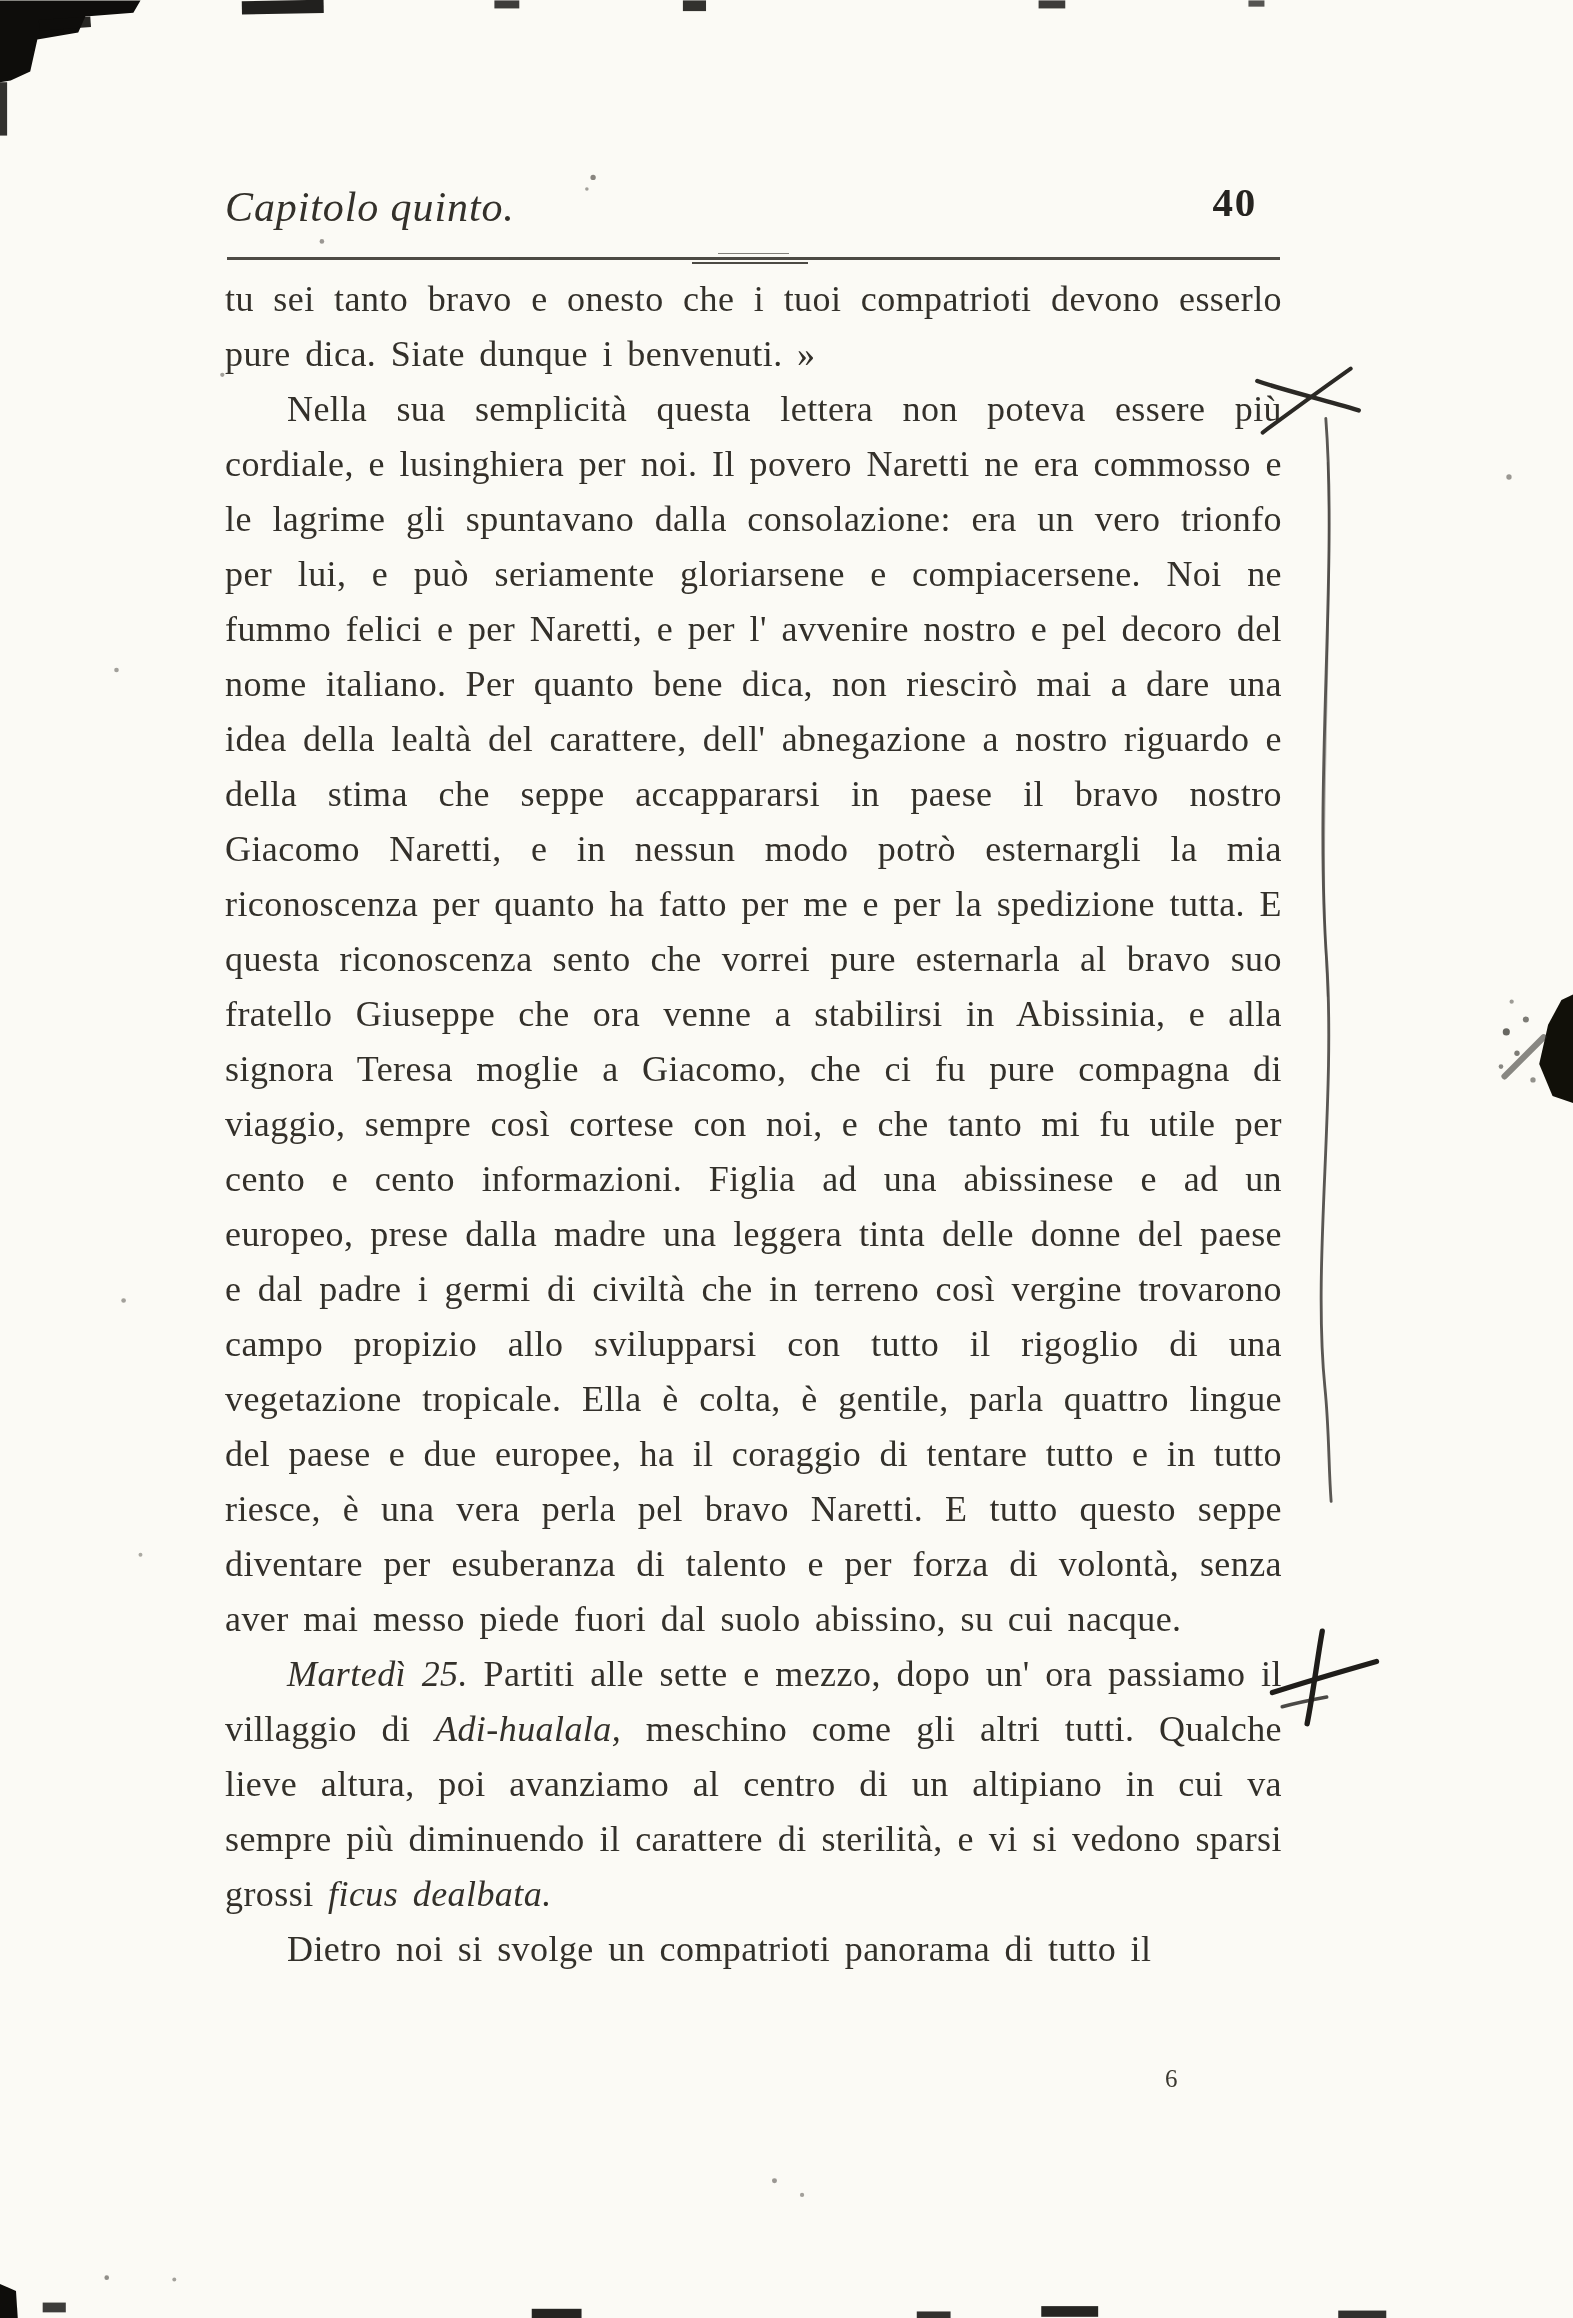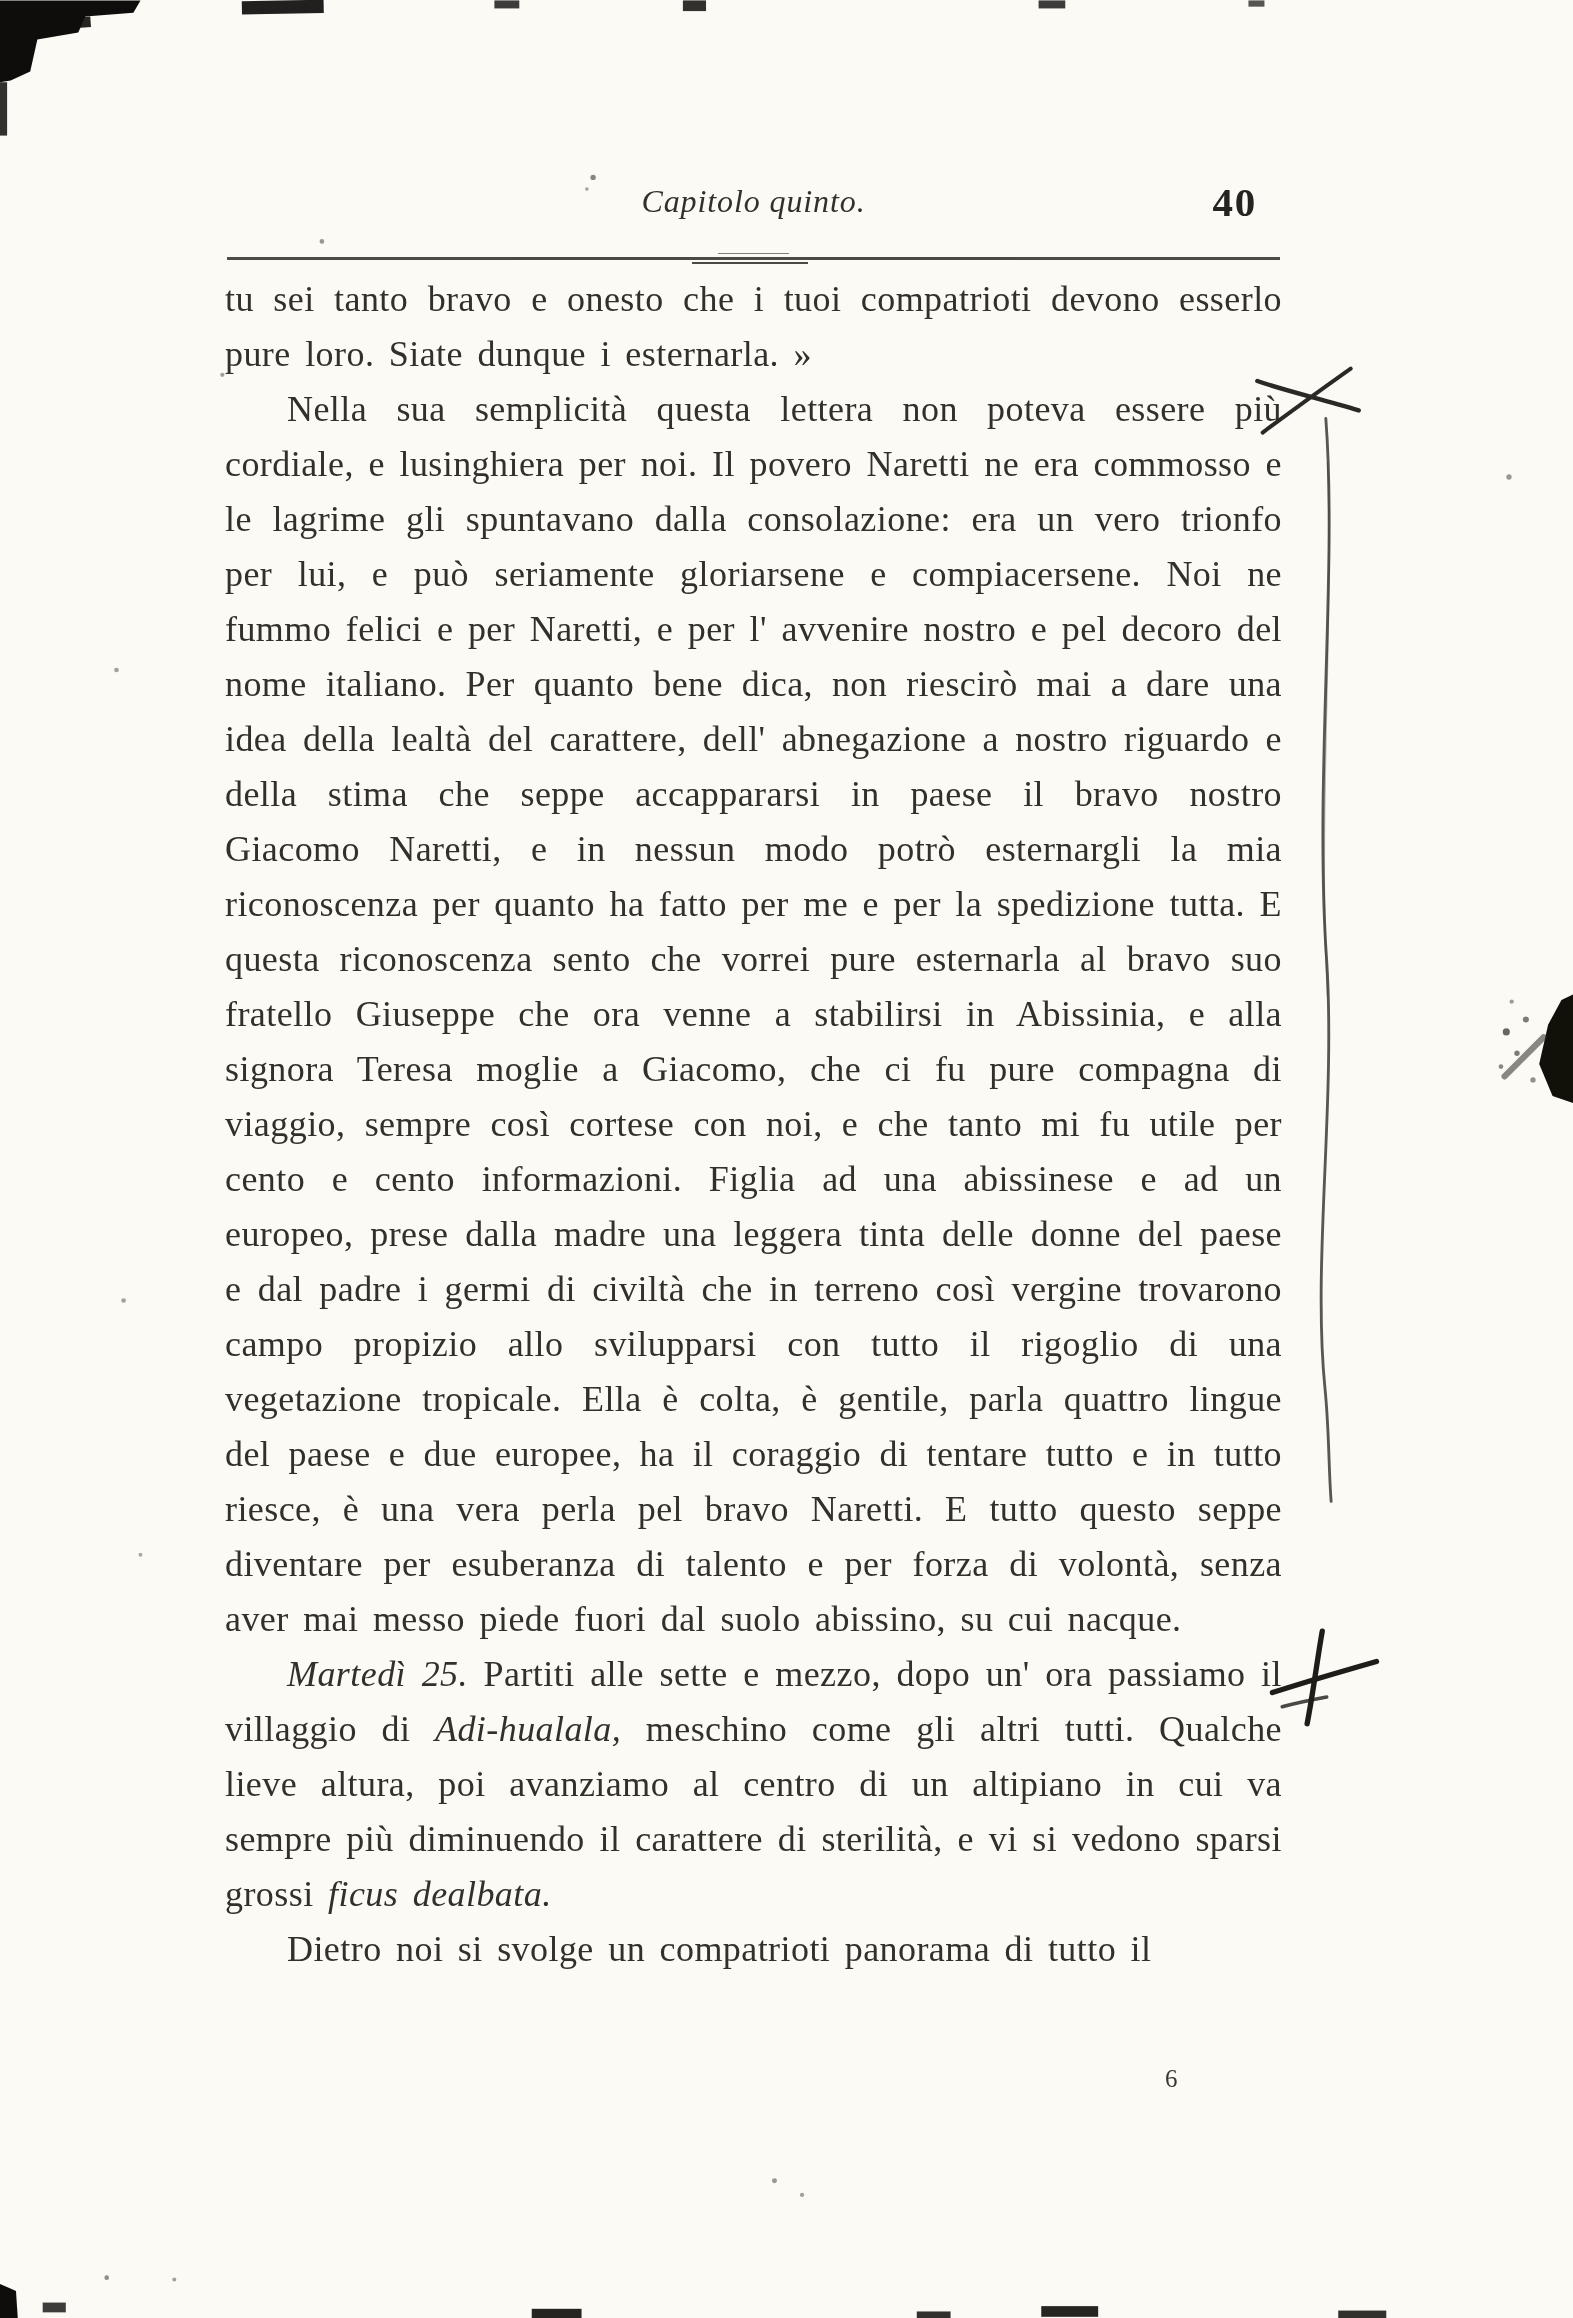--- a/index.html
+++ b/index.html
@@ -10,22 +10,22 @@
   }
   .page {
     position:relative;
     width:1573px; height:2319px;
     background:var(--paper, #fbfaf5);
     color:var(--ink, #33302a);
     overflow:hidden;
   }
   .header { position:absolute; left:225px; top:183px; width:1057px; height:53px; }
   .chapter-title {
-    position:absolute; left:0; right:0; text-align:center;
-    font-style:italic; font-size:32px; letter-spacing:0.9px;
+    position:absolute; left:0; right:0; 
+    font-style:italic; font-size:42px; letter-spacing:0.9px;
     color:var(--ink, #33302a);
   }
   .page-number {
     position:absolute; right:25px; top:-5.3px;
     font-size:41px; font-weight:700; letter-spacing:1.8px;
     color:#262420;
   }
   .rule {
     position:absolute; left:227px; top:257px; width:1053px; height:2.7px;
     background:#35322c; opacity:.88;
@@ -63,21 +63,21 @@
 <div class="page">
 
   <div class="header">
     <div class="chapter-title">Capitolo quinto.</div>
     <div class="page-number">40</div>
   </div>
 
   <div class="rule"></div>
 
   <main class="body">
-      <p><span>tu sei tanto bravo e onesto che i tuoi compatrioti devono esserlo pure loro. Siate dunque i esternarla. »</span></p>
+      <p><span>tu sei tanto bravo e onesto che i tuoi compatrioti devono esserlo pure dica. Siate dunque i benvenuti. »</span></p>
       <p class="indent"><span>Nella sua semplicità questa lettera non poteva essere più cordiale, e lusinghiera per noi. Il povero Naretti ne era commosso e le lagrime gli spuntavano dalla consolazione: era un vero trionfo per lui, e può seriamente gloriarsene e compiacersene. Noi ne fummo felici e per Naretti, e per l' avvenire nostro e pel decoro del nome italiano. Per quanto bene dica, non riescirò mai a dare una idea della lealtà del carattere, dell' abnegazione a nostro riguardo e della stima che seppe accappararsi in paese il bravo nostro Giacomo Naretti, e in nessun modo potrò esternargli la mia riconoscenza per quanto ha fatto per me e per la spedizione tutta. E questa riconoscenza sento che vorrei pure esternarla al bravo suo fratello Giuseppe che ora venne a stabilirsi in Abissinia, e alla signora Teresa moglie a Giacomo, che ci fu pure compagna di viaggio, sempre così cortese con noi, e che tanto mi fu utile per cento e cento informazioni. Figlia ad una abissinese e ad un europeo, prese dalla madre una leggera tinta delle donne del paese e dal padre i germi di civiltà che in terreno così vergine trovarono campo propizio allo svilupparsi con tutto il rigoglio di una vegetazione tropicale. Ella è colta, è gentile, parla quattro lingue del paese e due europee, ha il coraggio di tentare tutto e in tutto riesce, è una vera perla pel bravo Naretti. E tutto questo seppe diventare per esuberanza di talento e per forza di volontà, senza aver mai messo piede fuori dal suolo abissino, su cui nacque.</span></p>
       <p class="indent"><span class="it">Martedì 25.</span><span> Partiti alle sette e mezzo, dopo un' ora passiamo il villaggio di </span><span class="it">Adi-hualala,</span><span> meschino come gli altri tutti. Qualche lieve altura, poi avanziamo al centro di un altipiano in cui va sempre più diminuendo il carattere di sterilità, e vi si vedono sparsi grossi </span><span class="it">ficus dealbata.</span></p>
       <p class="indent"><span>Dietro noi si svolge un compatrioti panorama di tutto il</span></p>
     </main>
 
   <div class="signature">6</div>
 
   <svg class="overlay" viewBox="0 0 1769 2607" aria-hidden="true">
 
     <g fill="#0e0d0b" stroke="none">

